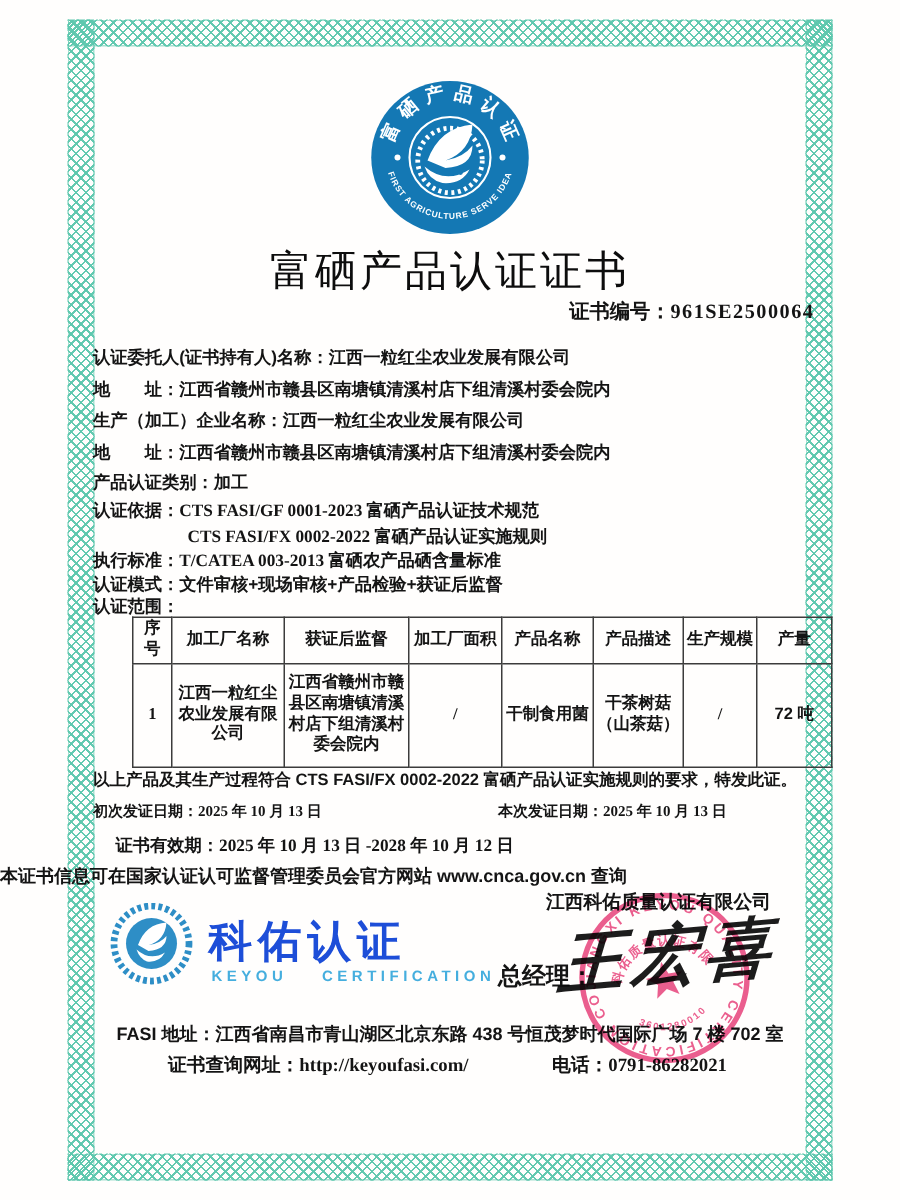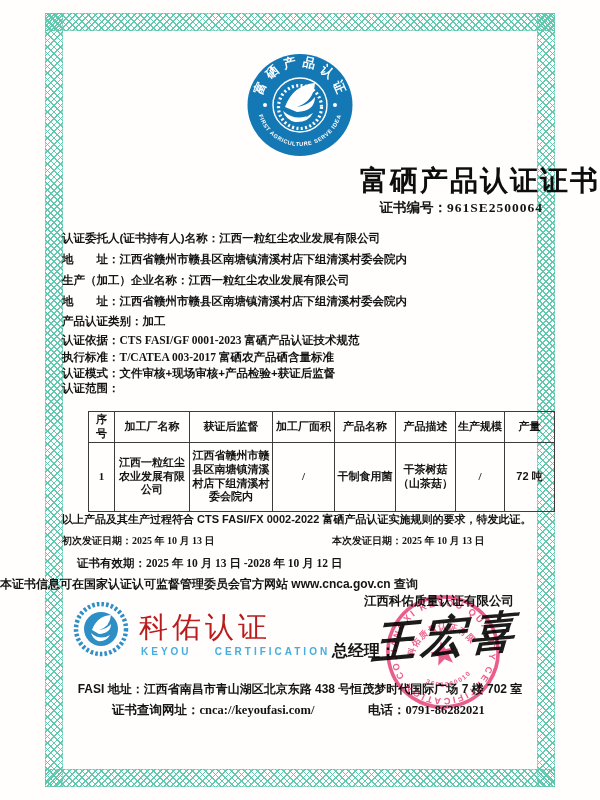--- a/index.html
+++ b/index.html
@@ -13,22 +13,22 @@
       repeating-linear-gradient(45deg, rgba(92,199,173,.95) 0 1.2px, transparent 1.2px 4.6px),
       repeating-linear-gradient(-45deg, rgba(92,199,173,.95) 0 1.2px, transparent 1.2px 4.6px);
     box-shadow:inset 0 0 0 1px rgba(92,199,173,.55);}
   .b-top{left:45px;top:13px;width:510px;height:18px;}
   .b-bottom{left:45px;top:769px;width:510px;height:18px;}
   .b-left{left:45px;top:13px;width:18px;height:774px;}
   .b-right{left:537px;top:13px;width:18px;height:774px;}
 
   
   .toplogo{position:absolute;left:247px;top:53px;}
-  .title{position:absolute;left:0;top:162px;width:600px;text-align:right;
-         font-size:28px;font-weight:bold;letter-spacing:2px;color:#0d0d0d;}
+  .title{position:absolute;left:0;top:162px;width:600px;text-align:center;
+         font-size:28px;font-weight:normal;letter-spacing:2px;color:#0d0d0d;}
   .certno{position:absolute;right:57px;top:199px;font-size:13.5px;font-weight:bold;}
   .certno .v{font-family:"Liberation Serif",serif;font-weight:bold;letter-spacing:1px;}
 
   
   .fields{position:absolute;left:62px;top:231px;width:478px;font-size:11.5px;font-weight:bold;}
   .fline{display:flex;align-items:flex-start;}
   .fline .lab{white-space:pre;}
   .serif-val{font-family:"Liberation Serif",serif;font-weight:bold;}
   .indent{padding-left:63px;}
 
@@ -45,22 +45,22 @@
   .statement{position:absolute;left:62px;top:512px;width:480px;font-size:11px;font-weight:bold;}
   .dates1{position:absolute;left:62px;top:534px;width:478px;font-size:10px;font-weight:bold;}
   .dates1 .second{position:absolute;left:270px;top:0;}
   .dates2{position:absolute;left:62px;top:556px;font-size:11.5px;font-weight:bold;padding-left:15px;}
   .dateval{font-family:"Liberation Serif",serif;font-weight:bold;}
   .cnca{position:absolute;left:0;top:576px;width:560px;text-align:left;
         font-size:12px;font-weight:bold;}
 
   
   .kemblem{position:absolute;left:71px;top:602px;}
-  .brandcn{position:absolute;left:139px;top:608px;font-size:29px;font-weight:normal;
-           letter-spacing:4px;color:#b91c1c;}
+  .brandcn{position:absolute;left:139px;top:608px;font-size:29px;font-weight:bold;
+           letter-spacing:4px;color:#1d4ed8;}
   .branden{position:absolute;left:141px;top:646px;font-size:10px;font-weight:bold;
            letter-spacing:3px;color:#45aede;white-space:pre;}
   .company{position:absolute;left:364px;top:593px;font-size:12.5px;font-weight:bold;}
   .signer{position:absolute;left:332px;top:641px;font-size:16px;font-weight:bold;}
   .signature{position:absolute;left:372px;top:608px;font-size:44px;color:#1c1c1c;
              font-family:"DejaVu Serif",serif;font-style:italic;font-weight:bold;
              letter-spacing:5px;transform:rotate(-5deg) skewX(-8deg);
              mix-blend-mode:multiply;z-index:3;}
   .stamp{position:absolute;left:383px;top:592px;z-index:2;mix-blend-mode:multiply;opacity:.88;}
 
@@ -126,23 +126,26 @@
       <span>江西省赣州市赣县区南塘镇清溪村店下组清溪村委会院内</span>
     </div>
     <div class="fline" style="height:19px">
       <span class="lab">产品认证类别：</span>
       <span>加工</span>
     </div>
     <div class="fline" style="height:17px">
       <span class="lab">认证依据：</span>
       <span class="serif-val">CTS FASI/GF 0001-2023 富硒产品认证技术规范</span>
     </div>
+    <div class="fline indent" style="height:16px">
+      <span class="serif-val">CTS FASI/FX 0002-2022 富硒产品认证实施规则</span>
+    </div>
     <div class="fline" style="height:16px">
       <span class="lab">执行标准：</span>
-      <span class="serif-val">T/CATEA 003-2017 富硒农产品硒含量标准</span>
+      <span class="serif-val">T/CATEA 003-2013 富硒农产品硒含量标准</span>
     </div>
     <div class="fline" style="height:15px">
       <span class="lab">认证模式：</span>
       <span>文件审核+现场审核+产品检验+获证后监督</span>
     </div>
     <div class="fline" style="height:14px">
       <span class="lab">认证范围：</span>
       <span></span>
     </div>
   </div>
@@ -234,19 +237,19 @@
           <textPath href="#sserial" startOffset="50%" text-anchor="middle">3601280010</textPath>
         </text>
       </g>
     </svg>
   </div>
 
   <div class="addr">
     <span>FASI 地址：</span><span>江西省南昌市青山湖区北京东路 438 号恒茂梦时代国际广场 7 楼 702 室</span>
   </div>
   <div class="query">
-    <span>证书查询网址：</span><span class="url-serif">cnca://keyoufasi.com/</span>
+    <span>证书查询网址：</span><span class="url-serif">http://keyoufasi.com/</span>
   </div>
   <div class="tel">
     <span>电话：</span><span class="url-serif">0791-86282021</span>
   </div>
 
 </div>
 
 </body></html>

